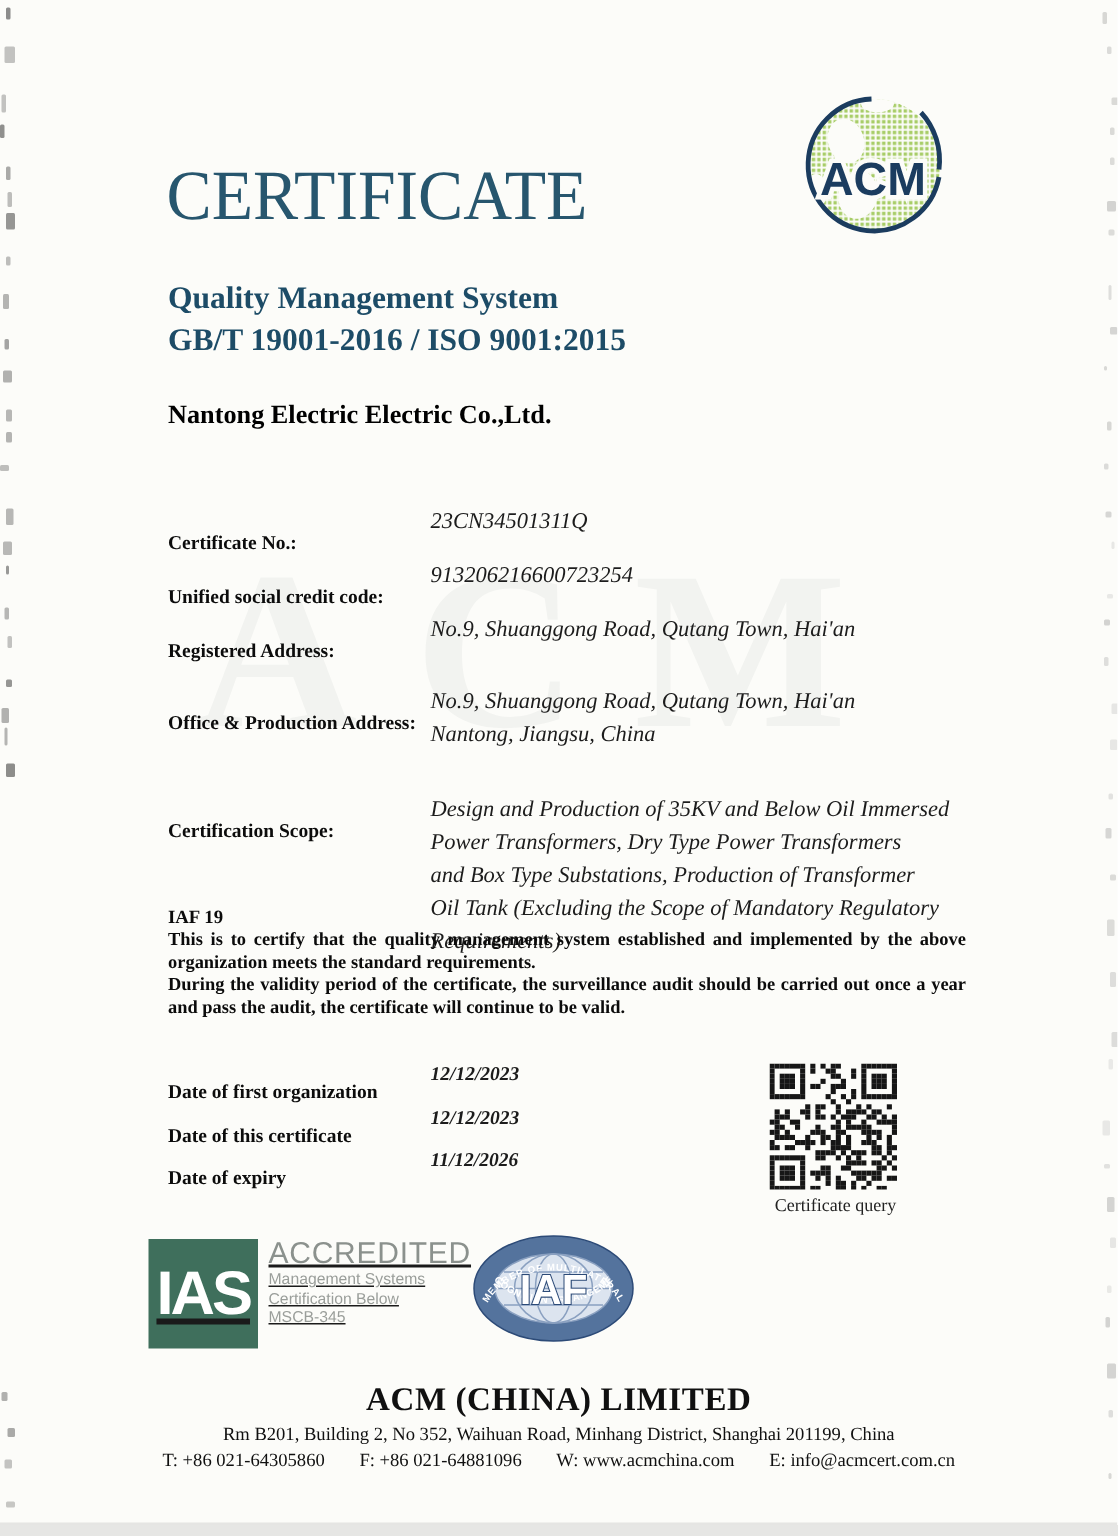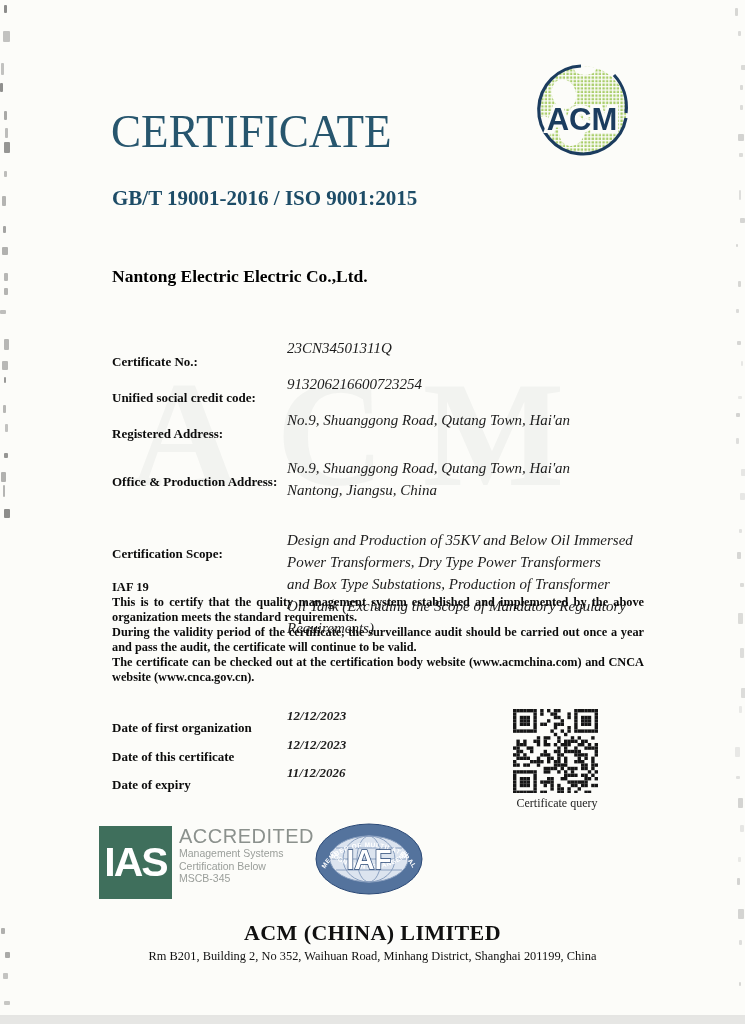--- a/index.html
+++ b/index.html
@@ -34,34 +34,34 @@
     font-size:17.5px; font-weight:bold; color:#000;
   }
 
   .details { position:absolute; left:112px; top:337px; width:530px; }
   .drow { display:flex; line-height:22px; }
   .drow .lbl { width:175px; flex:0 0 175px; font-weight:bold; font-size:13px; color:#0c0c0c; padding-top:2px;margin-top:12px; }
   .drow .val { font-size:15px; color:#1c1c1c; white-space:pre-line;font-style:italic; }
   .gap-sm { margin-top:12px; }
   .gap-lg { margin-top:28px; }
 
-  .iaf-note { position:absolute; left:112px; top:580px; width:532px; color:#0b0b0b; }
+  .iaf-note { position:absolute; left:112px; top:604px; width:532px; color:#0b0b0b; }
   .iaf-note .code { font-weight:bold; font-size:12.5px; line-height:15px; }
   .iaf-note p { font-weight:bold; font-size:12.3px; line-height:15px; text-align:justify;font-family:Liberation Serif, serif; }
 
   .dates { position:absolute; left:112px; top:708px; }
   .dates .drow { line-height:16.5px; }
   .dates .lbl { width:175px; flex:0 0 175px; font-weight:bold; font-size:13px; padding:0; }
   .dates .val { font-weight:bold; font-size:13px; }
 
   .qr-wrap { position:absolute; left:510px; top:709px; width:94px; text-align:center; }
   .qr-wrap svg { display:block; margin:0 auto; }
   .qr-caption { font-size:12px; color:#222; margin-top:3px; white-space:nowrap; }
 
-  .ias { position:absolute; left:99px; top:826px; display:flex; align-items:flex-start; }
+  .ias { position:absolute; left:99px; top:826px; display:flex; align-items:flex-start;text-decoration:underline; }
   .ias-square {
     width:73px; height:73px; background:#3f6f5c; color:#fff;
     display:flex; align-items:center; justify-content:center;
     font-family:"Liberation Sans", sans-serif; font-weight:bold;
     font-size:41px; letter-spacing:-2px;
   }
   .ias-text { margin-left:7px; font-family:"Liberation Sans", sans-serif; color:#8e938f; }
   .ias-text .big { font-size:20px; letter-spacing:.5px; line-height:21px; color:#8b918d; }
   .ias-text .small { font-size:10.5px; line-height:12.5px; color:#9a9e9a; }
 
@@ -169,20 +169,21 @@
         <ellipse cx="55" cy="11" rx="11" ry="6" fill="#fcfcf9"></ellipse>
         <ellipse cx="14" cy="70" rx="7" ry="12" fill="#fcfcf9"></ellipse>
       </g>
       <path d="M51 8 A44 44 0 1 0 96 60" fill="none" stroke="#1b3c5f" stroke-width="3.2"></path>
       <path d="M84 17 A44 46 0 0 1 96 55" fill="none" stroke="#1b3c5f" stroke-width="3.2"></path>
       <text x="52" y="72" text-anchor="middle" font-family="Liberation Sans, sans-serif" font-weight="bold" font-size="31" fill="#1b3c5f" stroke="#fcfcf9" stroke-width="6" paint-order="stroke">ACM</text>
     </svg>
   </div>
 
   <div class="standard">
+    <div>Quality Management System</div>
     <div>GB/T 19001-2016 / ISO 9001:2015</div>
   </div>
 
   <div class="company">Nantong Electric Electric Co.,Ltd.</div>
 
   <div class="details">
     <div class="drow">
       <div class="lbl">Certificate No.:</div>
       <div class="val">23CN34501311Q</div>
     </div>
@@ -206,21 +207,20 @@
 and Box Type Substations, Production of Transformer
 Oil Tank (Excluding the Scope of Mandatory Regulatory
 Requirements)</div>
     </div>
   </div>
 
   <div class="iaf-note">
     <div class="code">IAF 19</div>
     <p>This is to certify that the quality management system established and implemented by the above organization meets the standard requirements.</p>
     <p>During the validity period of the certificate, the surveillance audit should be carried out once a year and pass the audit, the certificate will continue to be valid.</p>
-    <p>The certificate can be checked out at the certification body website (www.acmchina.com) and CNCA website (www.cnca.gov.cn).</p>
   </div>
 
   <div class="dates">
     <div class="drow">
       <div class="lbl">Date of first organization</div>
       <div class="val">12/12/2023</div>
     </div>
     <div class="drow">
       <div class="lbl">Date of this certificate</div>
       <div class="val">12/12/2023</div>
@@ -566,15 +566,21 @@
         <textPath href="#iafBot" startOffset="50%" text-anchor="middle">RECOGNITION ARRANGEMENT</textPath>
       </text>
       <text x="55" y="47" text-anchor="middle" font-family="Liberation Sans, sans-serif" font-weight="bold" font-size="28" fill="#ffffff" stroke="#2c4a77" stroke-width="1.4" paint-order="stroke">IAF</text>
     </svg>
   </div>
 
 
   <div class="footer">
     <div class="fc">ACM (CHINA) LIMITED</div>
     <div class="fa">Rm B201, Building 2, No 352, Waihuan Road, Minhang District, Shanghai 201199, China</div>
+    <div class="ft">
+      <span>T: +86 021-64305860</span>
+      <span>F: +86 021-64881096</span>
+      <span>W: www.acmchina.com</span>
+      <span>E: info@acmcert.com.cn</span>
+    </div>
   </div>
 
 </div>
 
 </body></html>

